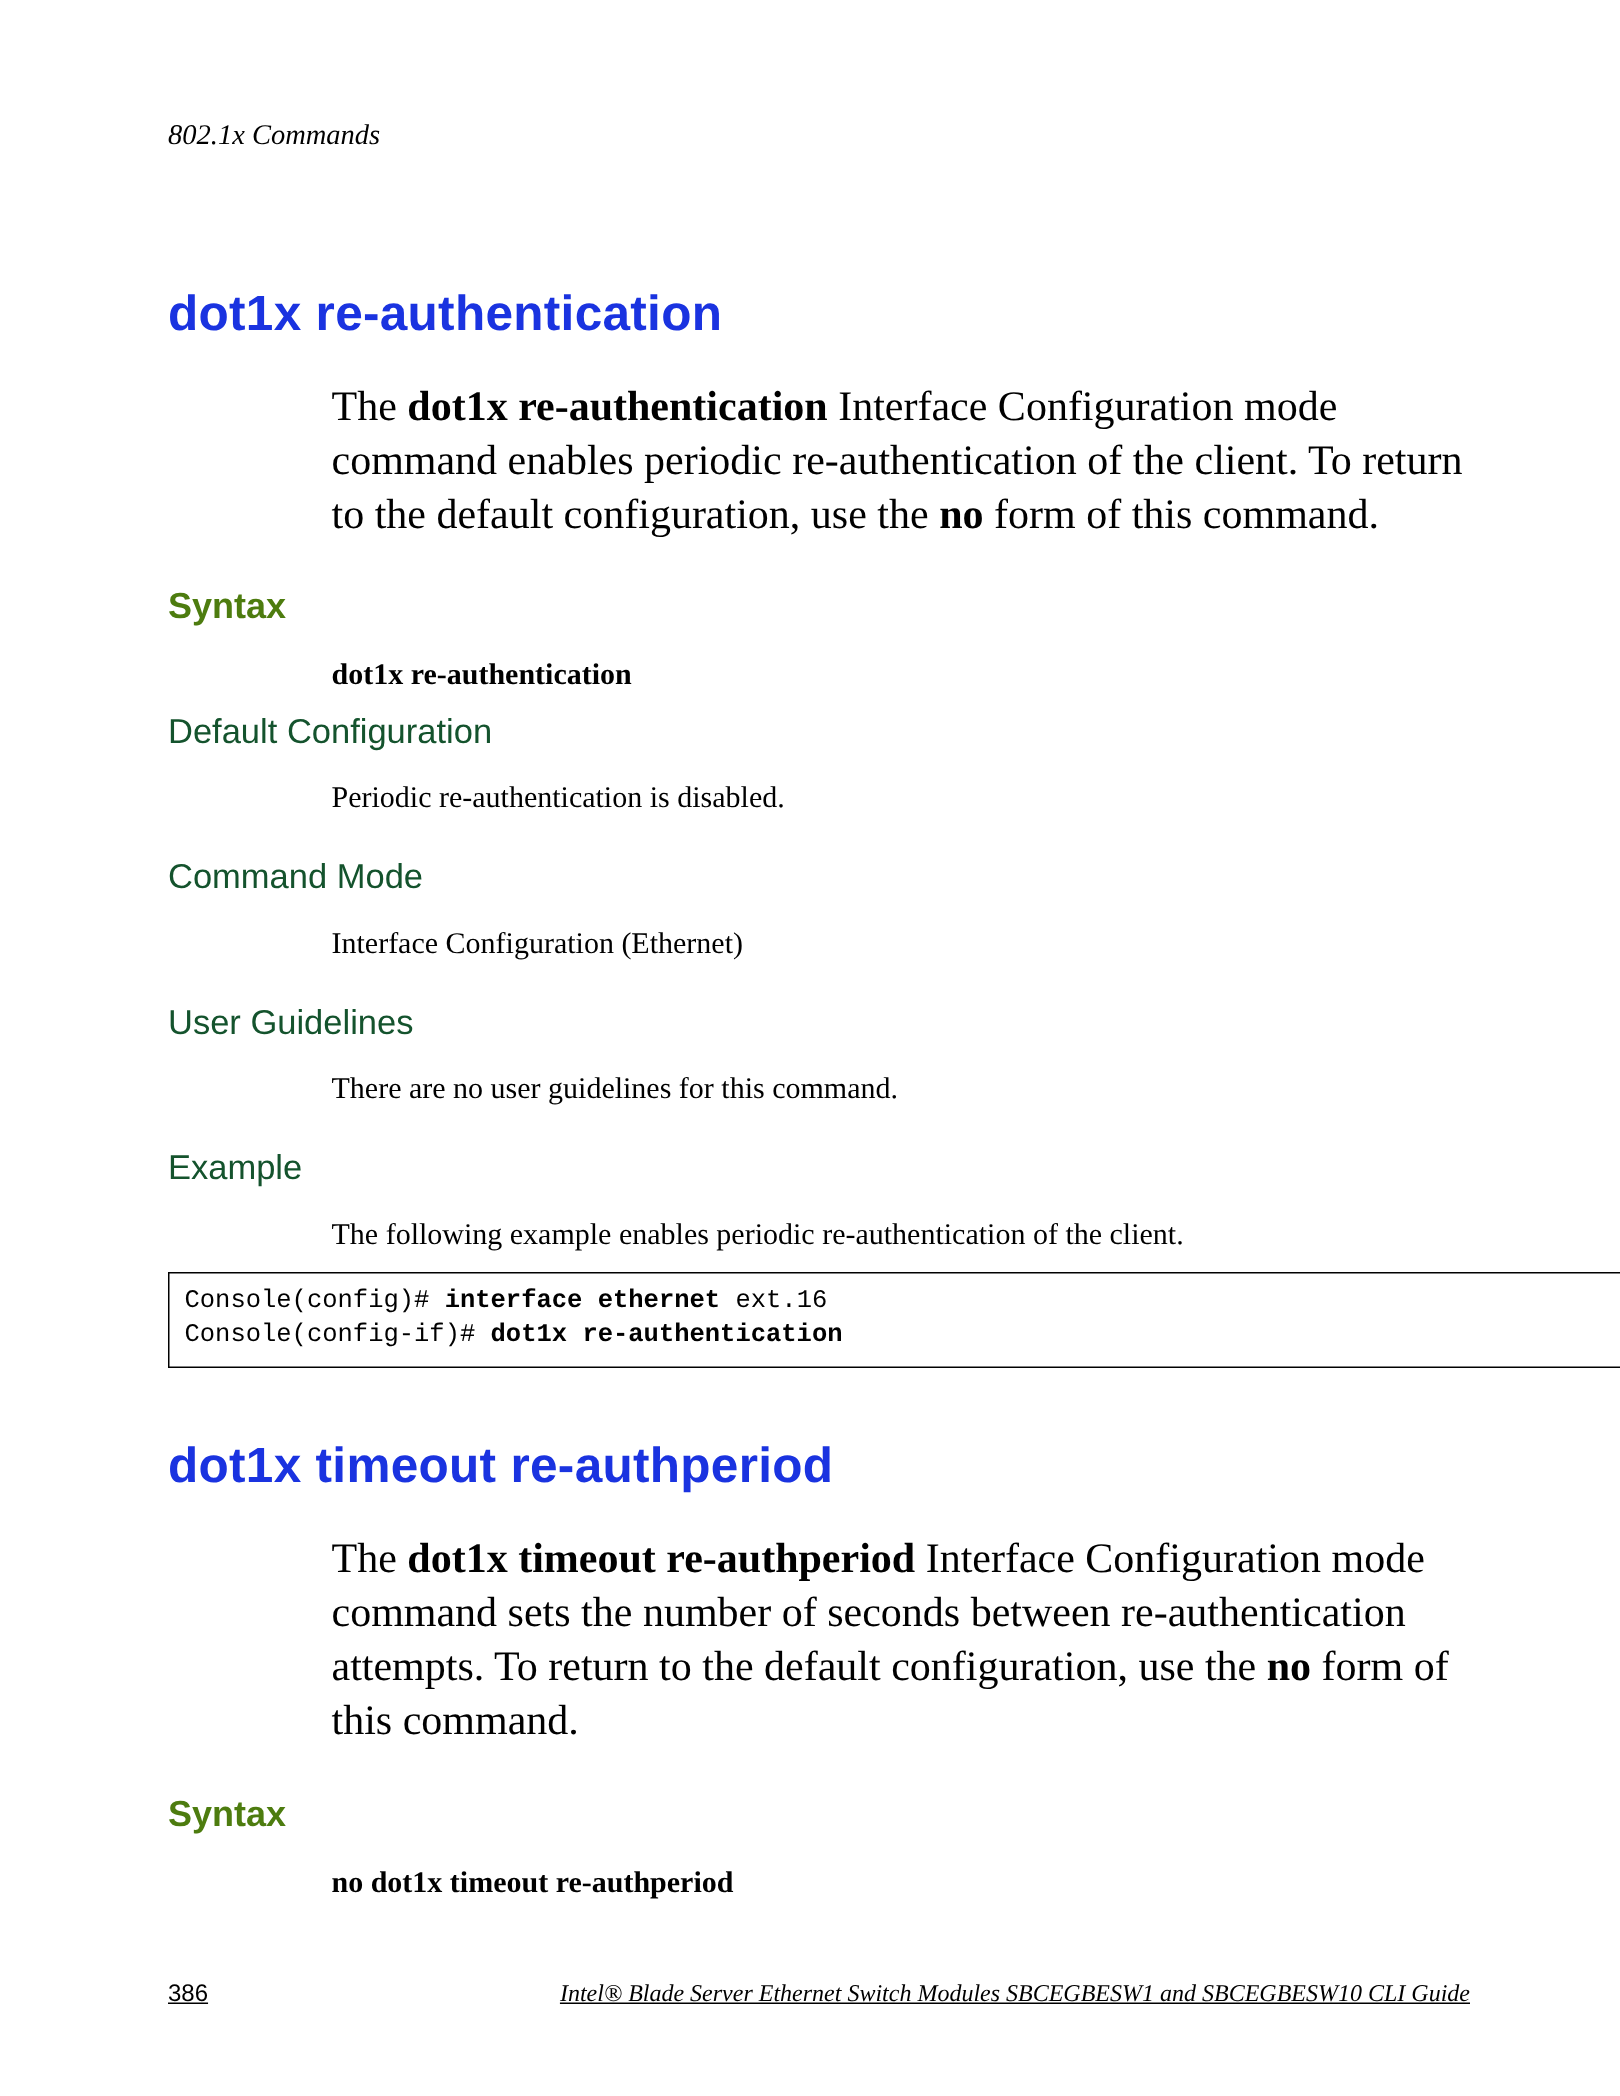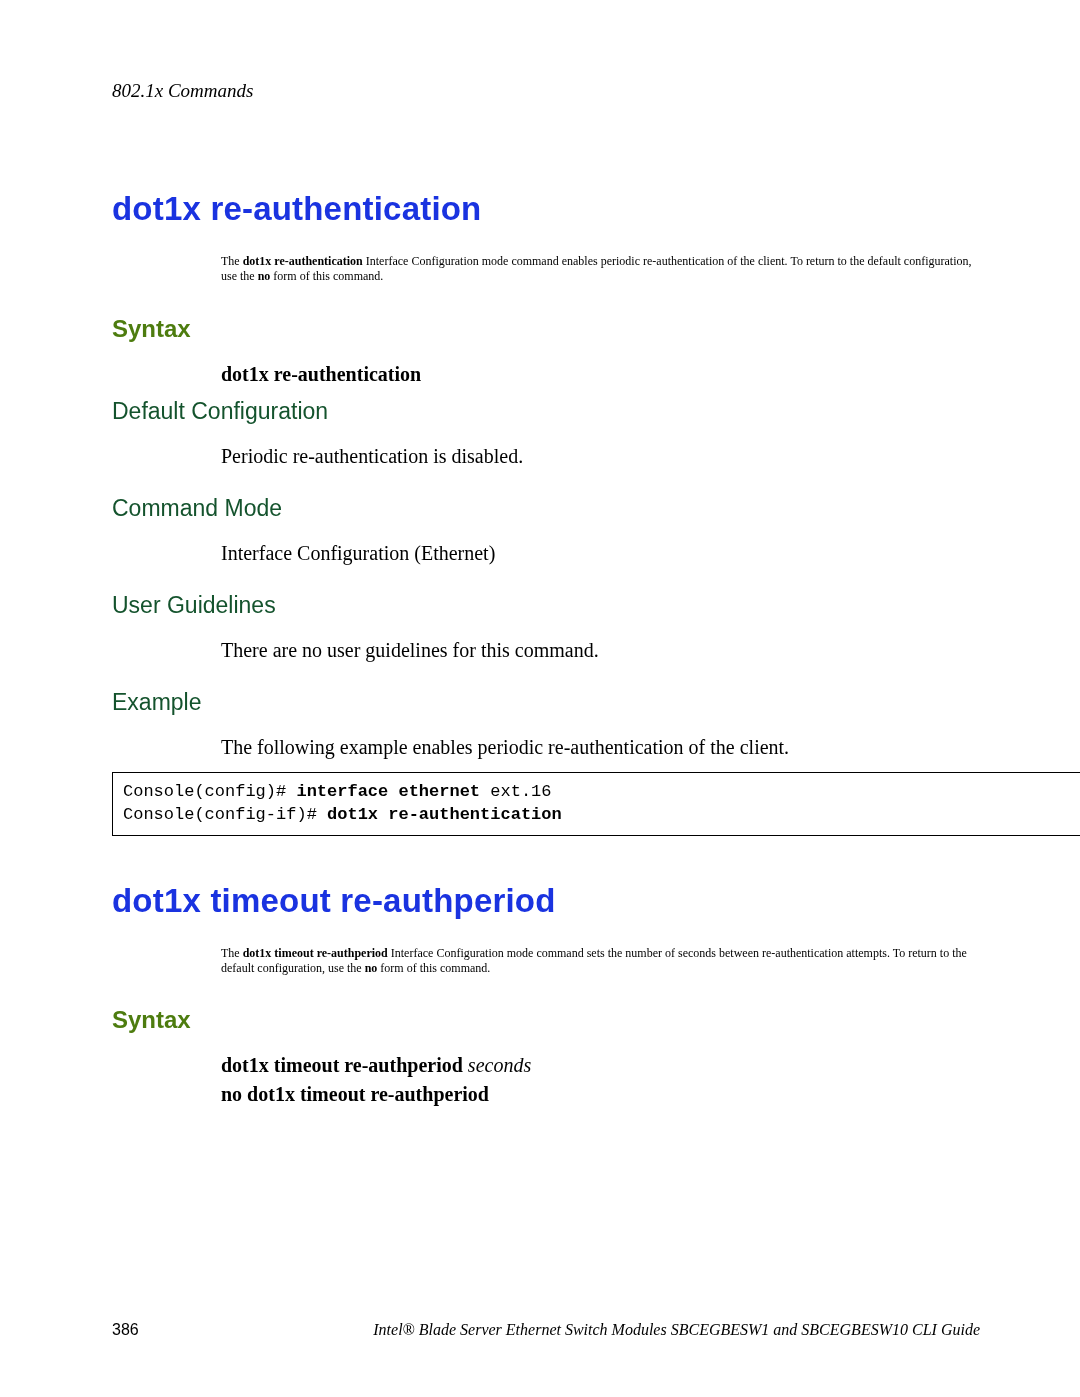--- a/index.html
+++ b/index.html
@@ -18,21 +18,21 @@
   h1.cmd-title {
     font-family: Arial, Helvetica, sans-serif;
     font-weight: bold;
     color: #1a33e0;
     font-size: 33px;
     margin-bottom: 26px;
     letter-spacing: 0.2px;
   }
   .indent { margin-left: 109px; }
   .desc {
-    font-size: 12px;
+    font-size: 28px;
     line-height: 1.28;
     margin-bottom: 30px;
   }
   h2.section {
     font-family: Arial, Helvetica, sans-serif;
     color: #4d7c0f;
     font-weight: bold;
     font-size: 24px;
     margin-top: 10px;
     margin-bottom: 20px;
@@ -70,20 +70,21 @@
   .code-bold { font-weight: bold; }
   .footer {
     position: absolute;
     bottom: 58px;
     left: 112px;
     right: 100px;
     display: flex;
     align-items: flex-start;
     justify-content: space-between;
     font-size: 16px;
+    text-decoration: underline;
   }
   .footer .pagenum {
     font-family: Arial, Helvetica, sans-serif;
   }
   .footer .guide {
     font-style: italic;
     font-family: "Times New Roman", Times, serif;
   }
   .bold { font-weight: bold; }
   .cmd-spacer { height: 46px; }
@@ -122,20 +123,19 @@
 <div class="cmd-spacer"></div>
 
 <h1 class="cmd-title">dot1x timeout re-authperiod</h1>
 
 <p class="desc indent">
   <span>The </span><span class="bold">dot1x timeout re-authperiod</span><span> Interface Configuration mode command sets the number of seconds between re-authentication attempts. To return to the default configuration, use the </span><span class="bold">no</span><span> form of this command.</span>
 </p>
 
 <h2 class="section">Syntax</h2>
 <div class="indent">
-  <div class="syntax-line"><span>dot1x timeout re-authperiod</span><span class="syntax-arg"> seconds</span></div>
   <div class="syntax-line">no dot1x timeout re-authperiod</div>
 </div>
 
 <div class="footer">
   <span class="pagenum">386</span>
   <span class="guide">Intel® Blade Server Ethernet Switch Modules SBCEGBESW1 and SBCEGBESW10 CLI Guide</span>
 </div>
 
 </body></html>

